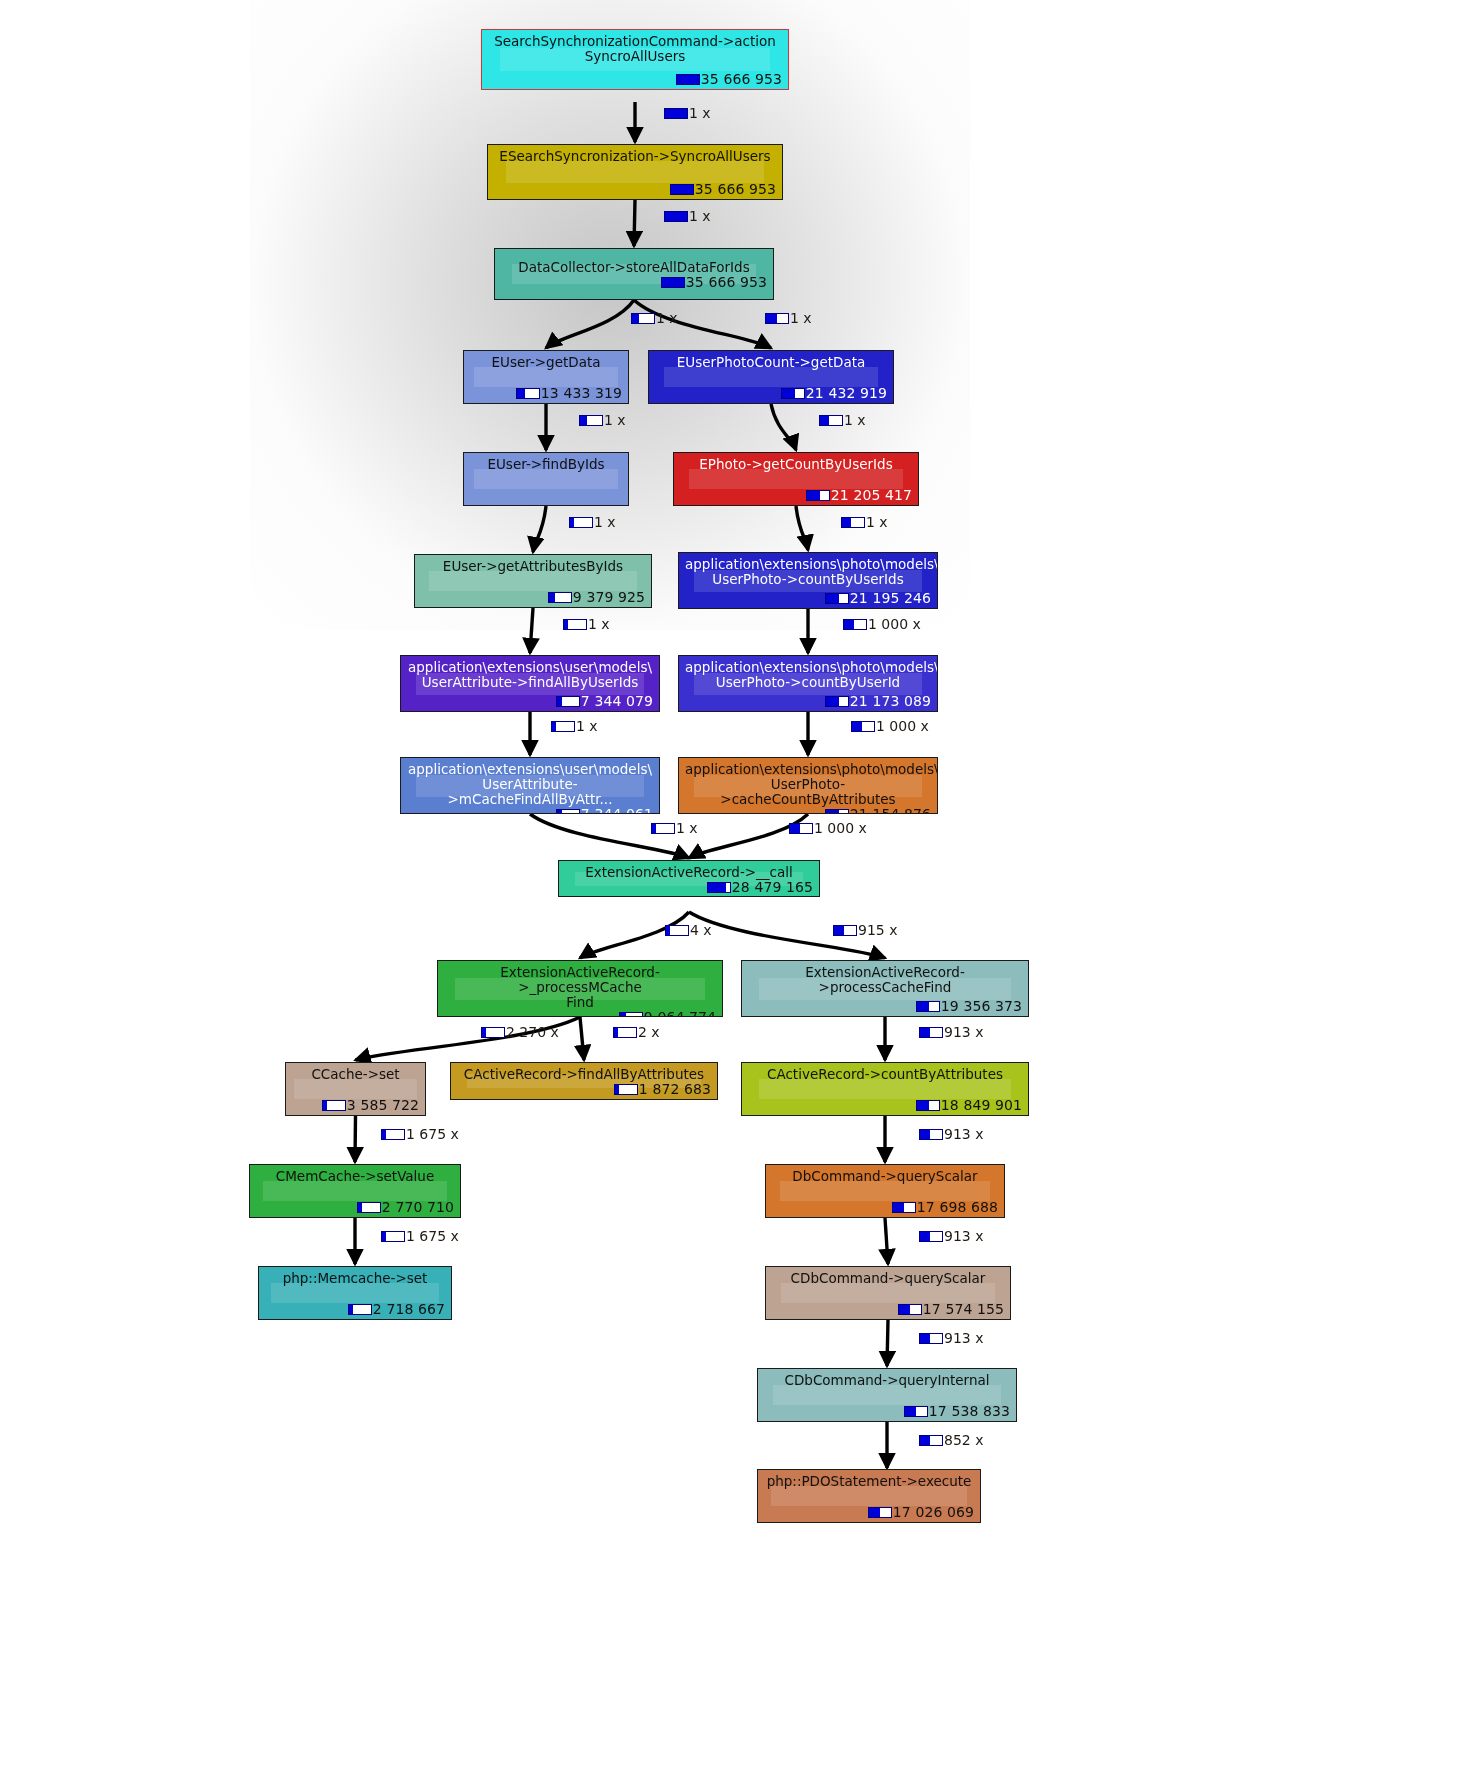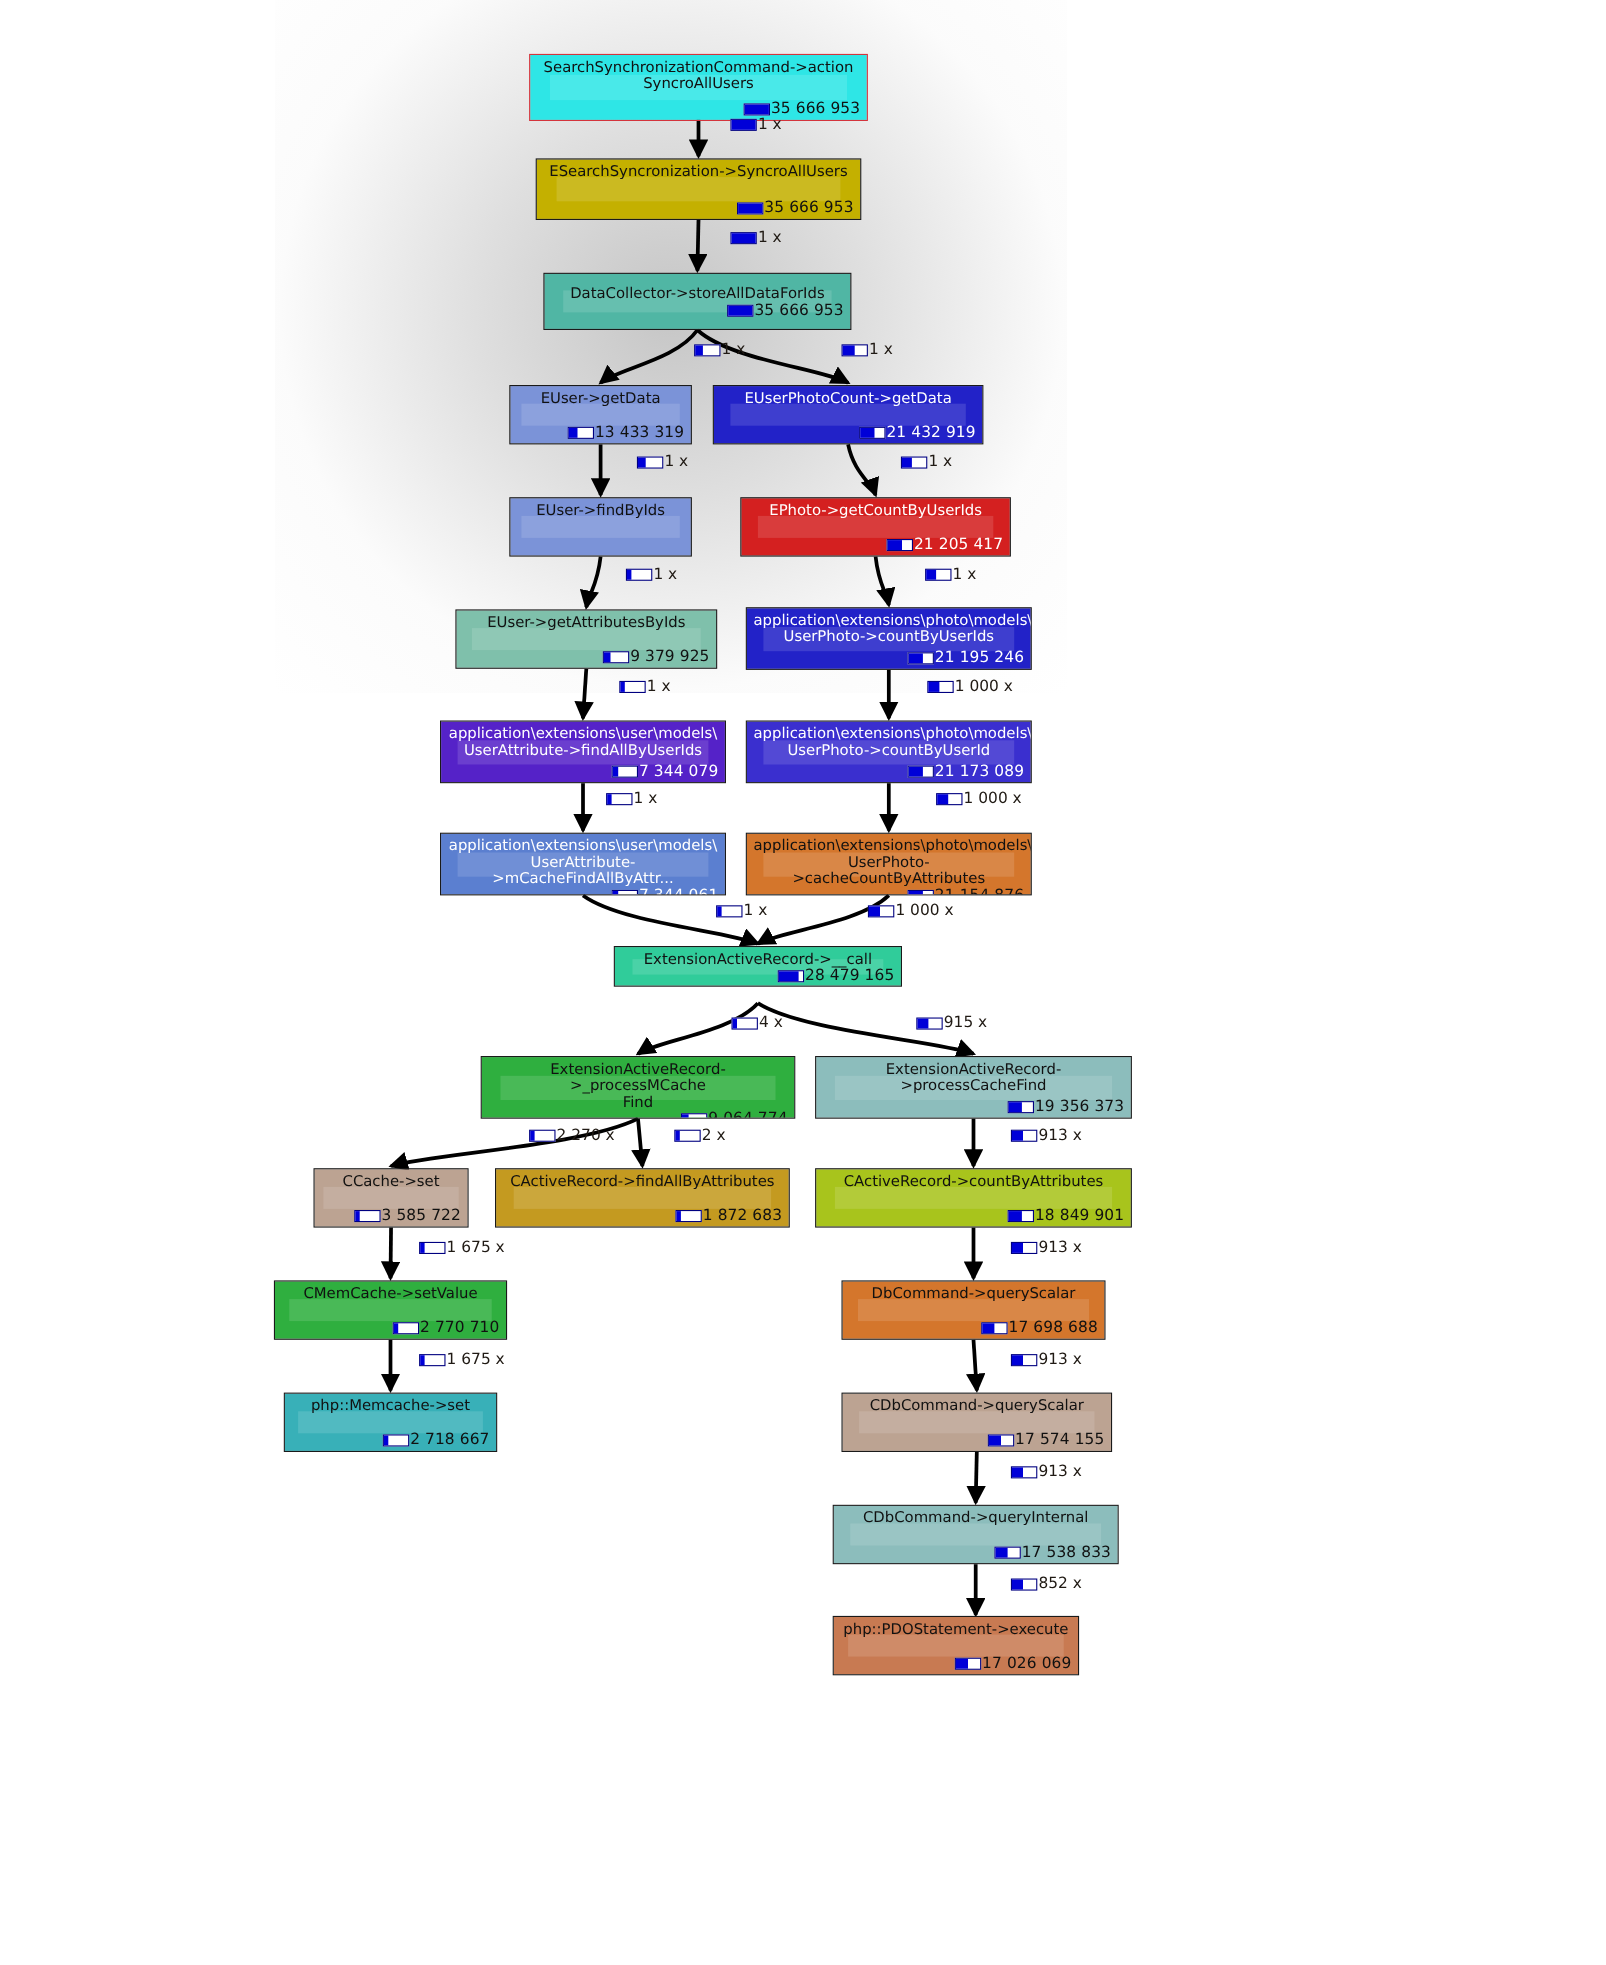--- a/index.html
+++ b/index.html
@@ -150,21 +150,21 @@
       <path d="M 355.5 1116 L 355 1162"></path>
       <path d="M 885 1116 L 885 1162"></path>
       <path d="M 355 1218 L 355 1264"></path>
       <path d="M 885 1218 L 888 1264"></path>
       <path d="M 888 1320 L 887 1366"></path>
       <path d="M 887 1422 L 887 1468"></path>
     </g>
 </svg>
 
 <div id="canvas">
-    <div class="node dark" style="left: 481px; top: 49px; width: 308px; height: 61px; background: linear-gradient(rgb(46, 230, 230) 0%, rgb(46, 230, 230) 100%); border-color: rgb(212, 52, 60);">
+    <div class="node dark" style="left: 481px; top: 29px; width: 308px; height: 61px; background: linear-gradient(rgb(46, 230, 230) 0%, rgb(46, 230, 230) 100%); border-color: rgb(212, 52, 60);">
       <div class="label">SearchSynchronizationCommand-&gt;action
 SyncroAllUsers</div>
       <div class="cost">
         <span class="meter">
           <i style="width: 22px;"></i>
         </span>
         <span class="num">35 666 953</span>
       </div>
     </div>
     <div class="node dark" style="left: 487px; top: 144px; width: 296px; height: 56px; background: linear-gradient(rgb(196, 176, 0) 0%, rgb(196, 176, 0) 100%); border-color: rgb(26, 26, 26);">
@@ -310,21 +310,21 @@
     </div>
     <div class="node dark" style="left: 285px; top: 1062px; width: 141px; height: 54px; background: linear-gradient(rgb(188, 163, 146) 0%, rgb(188, 163, 146) 100%); border-color: rgb(26, 26, 26);">
       <div class="label">CCache-&gt;set</div>
       <div class="cost">
         <span class="meter">
           <i style="width: 4px;"></i>
         </span>
         <span class="num">3 585 722</span>
       </div>
     </div>
-    <div class="node dark" style="left: 450px; top: 1062px; width: 268px; height: 54px; background: linear-gradient(rgb(196, 154, 32) 0%, rgb(196, 154, 32) 100%); border-color: rgb(26, 26, 26);">
+    <div class="node dark" style="left: 450px; top: 1062px; width: 268px; height: 38px; background: linear-gradient(rgb(196, 154, 32) 0%, rgb(196, 154, 32) 100%); border-color: rgb(26, 26, 26);">
       <div class="label">CActiveRecord-&gt;findAllByAttributes</div>
       <div class="cost">
         <span class="meter">
           <i style="width: 4px;"></i>
         </span>
         <span class="num">1 872 683</span>
       </div>
     </div>
     <div class="node dark" style="left: 741px; top: 1062px; width: 288px; height: 54px; background: linear-gradient(rgb(168, 196, 28) 0%, rgb(168, 196, 28) 100%); border-color: rgb(26, 26, 26);">
       <div class="label">CActiveRecord-&gt;countByAttributes</div>

